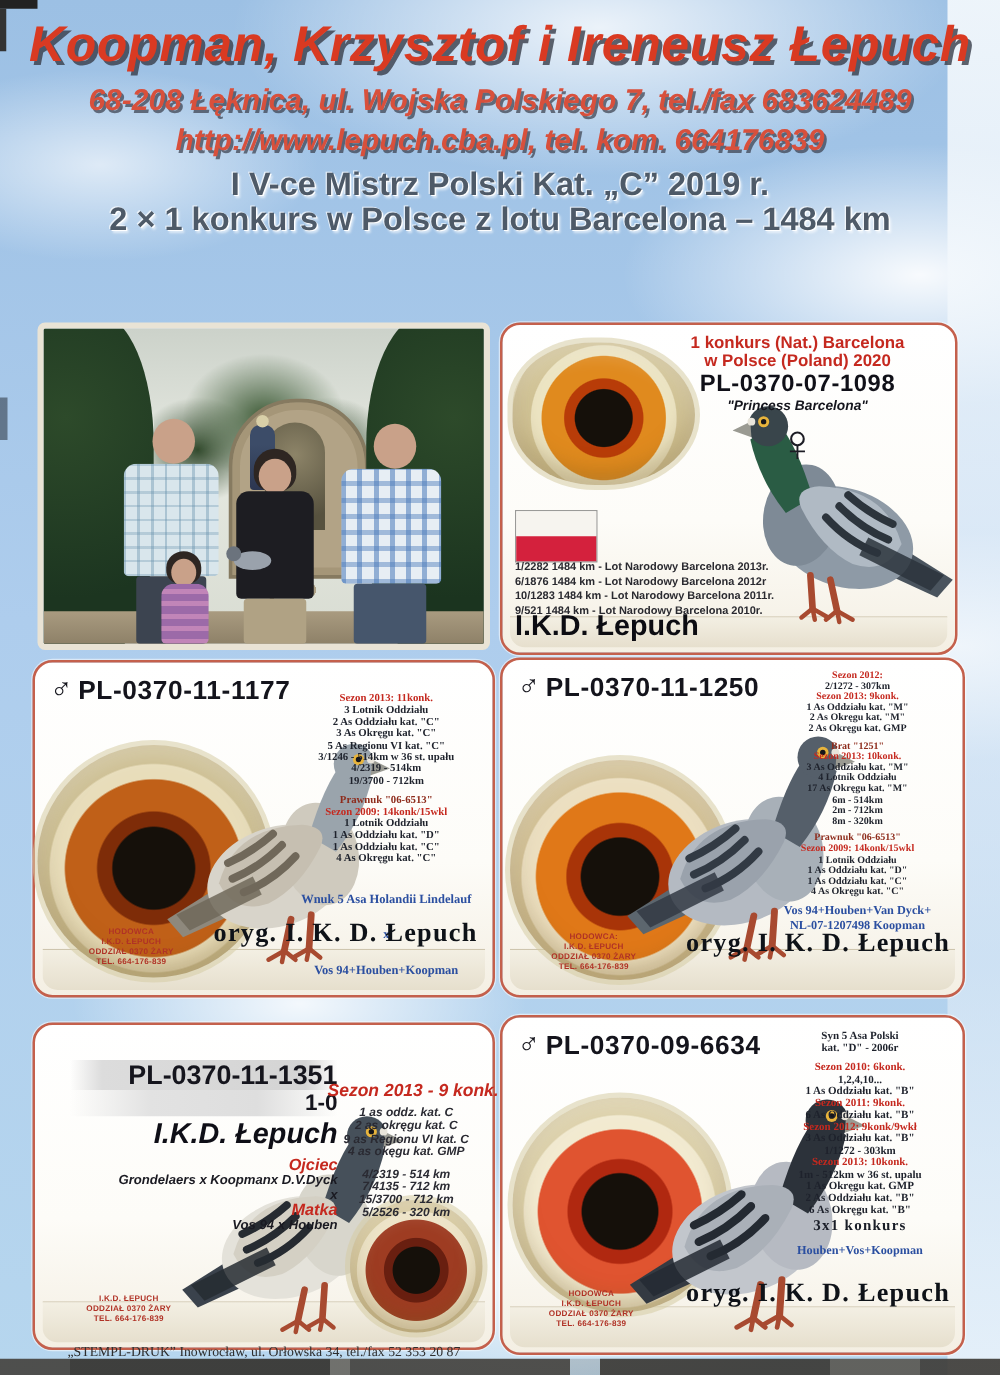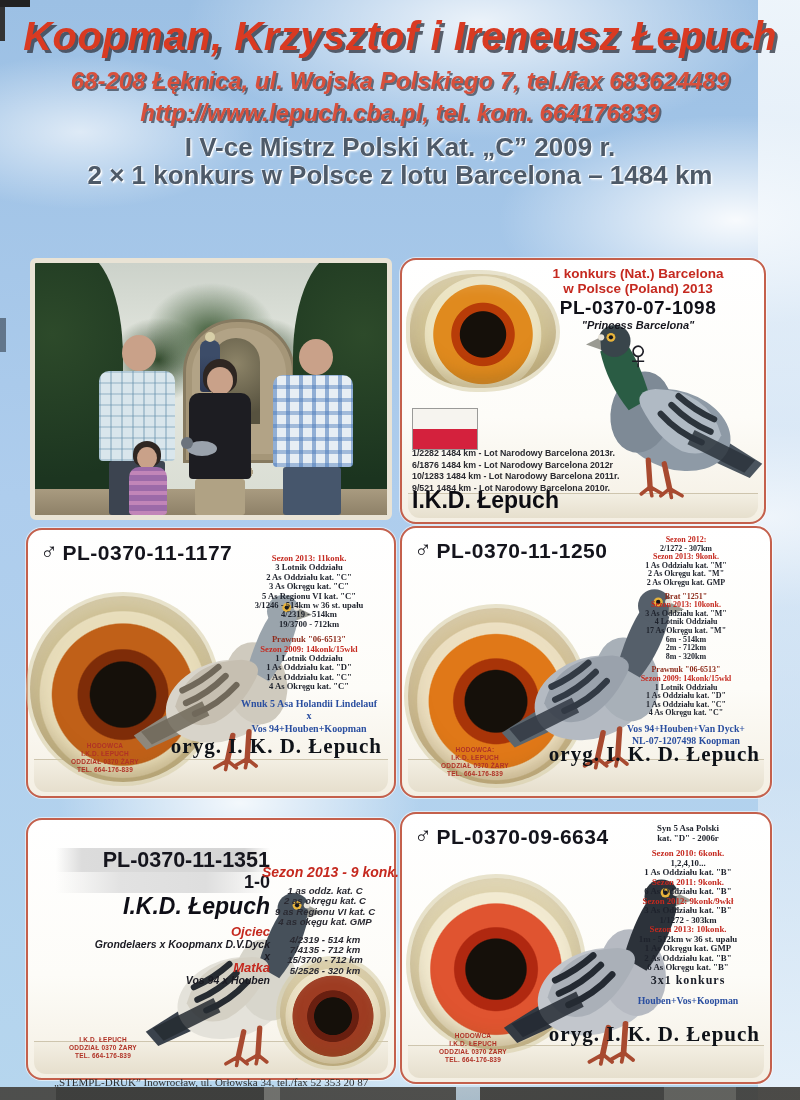--- a/index.html
+++ b/index.html
@@ -94,21 +94,21 @@
   .pg-1351{--ph:#46505a;--pb:#e4e2da;--pc:#d8d6cc;--pw:#d4d0c4;--pm:#262b31;--pt:#3a424c;}
   .pg-6634{--ph:#2c323a;--pb:#c2c6cc;--pc:#b6bac2;--pw:#aab0b8;--pm:#242a32;--pt:#343a42;}
   .mirror{transform:scaleX(-1);}
   .col{position:absolute;text-align:center;font-family:"Liberation Serif",serif;font-weight:bold;color:#1e222c;}
   .col .ln{white-space:nowrap;}
   .ln.red{color:var(--line_red);}
   .ln.dred{color:var(--dark_red);}
   .ln.blue{color:var(--line_blue);}
   .ln.gap{height:6px;}
   .col-a{right:6px;top:24px;width:158px;font-size:8.6px;line-height:9.4px;}
-  .col-a .ln.blue{font-size:10px;line-height:12.5px;}
+  .col-a .ln.blue{font-size:10px;line-height:12.5px;margin-top:16px;}
   .col-b{right:4px;top:8px;width:160px;font-size:8px;line-height:8.6px;}
   .col-b .ln.gap{height:5px;}
   .col-b .ln.blue{font-size:9.8px;line-height:12px;}
   .col-e{right:6px;top:10px;width:152px;font-size:8.8px;line-height:9.5px;}
   .col-e .ln.blue{font-size:9.8px;line-height:13px;color:var(--line_blue);}
   .col-e .ln.big{font-size:12px;line-height:15px;letter-spacing:1px;color:#1a1e28;}
   .owner-serif{position:absolute;font-family:"Liberation Serif",serif;font-weight:bold;font-size:21px;
     letter-spacing:1px;color:#0e1218;white-space:nowrap;}
   .breeder{position:absolute;font-size:6.5px;line-height:8px;font-weight:bold;color:var(--corner_red);
     text-align:center;letter-spacing:.2px;}
@@ -172,21 +172,21 @@
 
   <div class="scan-right"></div>
   <div class="mark-tl1"></div>
   <div class="mark-tl2"></div>
   <div class="mark-l"></div>
 
   <div class="title">Koopman, Krzysztof i Ireneusz Łepuch</div>
   <div class="addr addr1">68-208 Łęknica, ul. Wojska Polskiego 7, tel./fax 683624489</div>
   <div class="addr addr2">http://www.lepuch.cba.pl, tel. kom. 664176839</div>
   <div class="ach">
-      <div class="ln">I V-ce Mistrz Polski Kat. „C” 2009 r.</div>
+      <div class="ln">I V-ce Mistrz Polski Kat. „C” 2019 r.</div>
       <div class="ln">2 × 1 konkurs w Polsce z lotu Barcelona – 1484 km</div>
     </div>
 
   <div class="photo">
     <div class="ph-trees"></div>
     <div class="ph-arch">
       <div class="ph-niche"></div>
       <div class="ph-statue"></div>
     </div>
     <div class="ph-bush-l"></div>
@@ -218,21 +218,21 @@
   </div>
 
   <section class="card" style="left:400px;top:258px;width:362px;height:262px;">
     <div class="ledge" style="height:24px;"></div>
     <svg class="pigeon pg-champ mirror" style="right:0px;top:34px;width:178px;height:222px;" viewBox="0 0 200 240">
         <use href="#pigeon"></use>
       </svg>
     <div class="eye eye-a" style="left:8px;top:14px;width:146px;height:114px;"></div>
     <div class="champ-title">
       <div class="t-red">1 konkurs (Nat.) Barcelona</div>
-      <div class="t-red">w Polsce (Poland) 2013</div>
+      <div class="t-red">w Polsce (Poland) 2020</div>
       <div class="champ-ring">PL-0370-07-1098</div>
       <div class="champ-nick">"Princess Barcelona"</div>
       <div class="champ-sex">♀</div>
     </div>
     <div class="flag">
       <div class="fw"></div>
       <div class="fr"></div>
     </div>
     <div class="champ-results">
         <div class="ln">1/2282 1484 km - Lot Narodowy Barcelona 2013r.</div>

